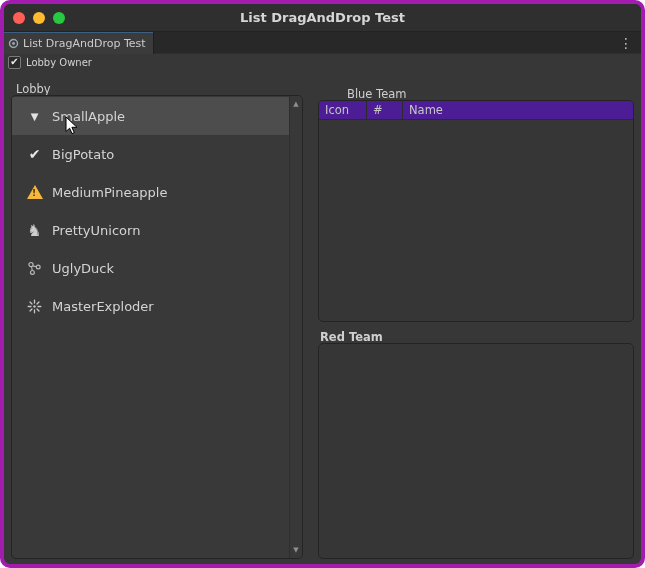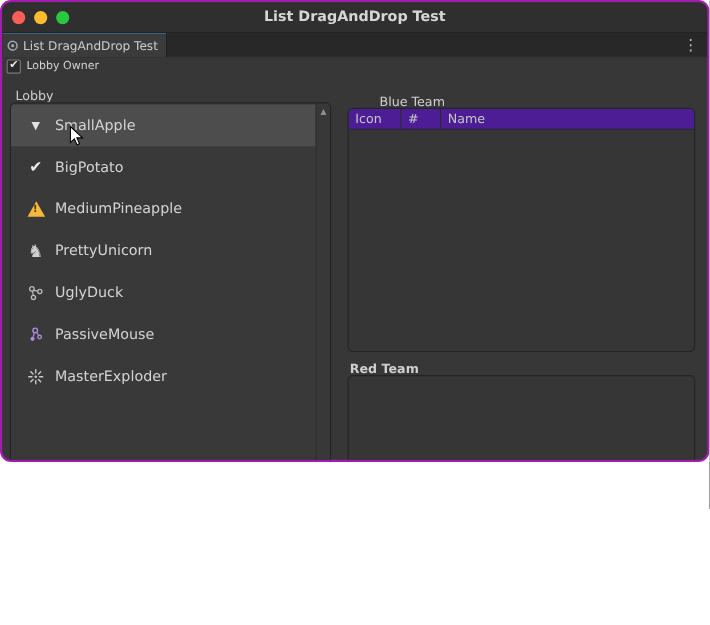--- a/index.html
+++ b/index.html
@@ -1,21 +1,21 @@
 <!DOCTYPE html>
 <html><head>
 <meta charset="utf-8">
 <style>
   html,body{margin:0;padding:0;background:#ffffff;}
   *{box-sizing:border-box;}
   body{font-family:"DejaVu Sans","Liberation Sans",sans-serif;}
   .abs{position:absolute;}
   .window{
-    position:relative;width:645px;height:420px;background:#373737;
-    border-radius:10px;overflow:hidden;border:2px solid #a21caf;
+    position:relative;width:645px;height:568px;background:#373737;
+    border-radius:10px;overflow:hidden;border:4px solid #a21caf;
   }
   
   .titlebar{left:0;top:0;width:100%;height:28px;background:#2f2f2f;
     border-bottom:1px solid #222222;display:flex;align-items:center;justify-content:center;}
   .title-text{font-size:13px;font-weight:bold;color:#d6d6d6;}
   .lights{left:9px;top:8px;display:flex;gap:8px;}
   .light{width:12px;height:12px;border-radius:50%;}
   .light.red{background:#ff5f57;}
   .light.yellow{background:#febc2e;}
   .light.green{background:#28c840;}
@@ -132,32 +132,20 @@
             <circle cx="4" cy="3.6" r="2.1" fill="none" stroke="#b9b9b9" stroke-width="1.2"></circle>
             <circle cx="11.2" cy="6" r="1.9" fill="none" stroke="#b9b9b9" stroke-width="1.2"></circle>
             <circle cx="5.4" cy="11.4" r="1.9" fill="none" stroke="#b9b9b9" stroke-width="1.2"></circle>
             <line x1="5.7" y1="4.9" x2="9.6" y2="5.7" stroke="#b9b9b9" stroke-width="1.1"></line>
             <line x1="4.6" y1="5.6" x2="5.2" y2="9.5" stroke="#b9b9b9" stroke-width="1.1"></line>
           </svg>
         </span>
         <span class="ltext">UglyDuck</span>
       </div>
 
-      <div class="lrow">
-        <span class="licon">
-          <svg width="15" height="15" viewBox="0 0 15 15">
-            <circle cx="7" cy="3.4" r="2.1" fill="none" stroke="#a98ede" stroke-width="1.3"></circle>
-            <circle cx="4.6" cy="11" r="1.9" fill="#a98ede"></circle>
-            <circle cx="11" cy="9.4" r="1.6" fill="none" stroke="#a98ede" stroke-width="1.2"></circle>
-            <line x1="6.3" y1="5.3" x2="5.1" y2="9.2" stroke="#a98ede" stroke-width="1.1"></line>
-            <line x1="8.2" y1="5" x2="10.4" y2="8" stroke="#a98ede" stroke-width="1.1"></line>
-          </svg>
-        </span>
-        <span class="ltext">PassiveMouse</span>
-      </div>
 
       <div class="lrow">
         <span class="licon">
           <svg width="15" height="15" viewBox="0 0 15 15">
             <g stroke="#c8c8c8" stroke-width="1.3" stroke-linecap="round">
               <line x1="7.5" y1="1.2" x2="7.5" y2="4"></line>
               <line x1="7.5" y1="11" x2="7.5" y2="13.8"></line>
               <line x1="1.2" y1="7.5" x2="4" y2="7.5"></line>
               <line x1="11" y1="7.5" x2="13.8" y2="7.5"></line>
               <line x1="3" y1="3" x2="5" y2="5"></line>

